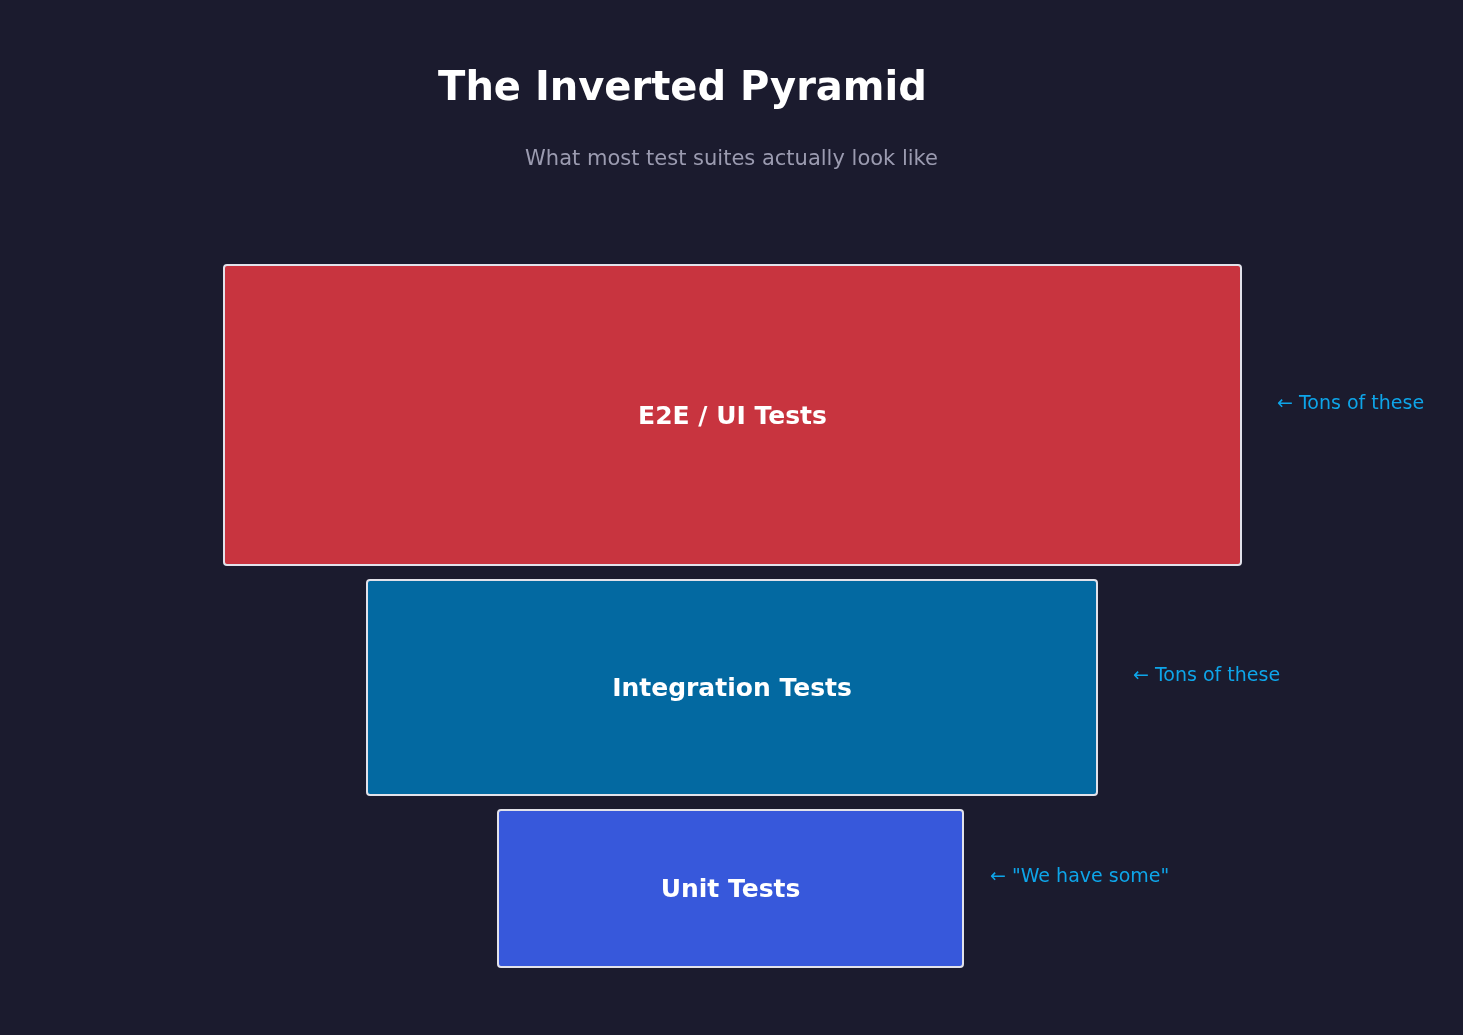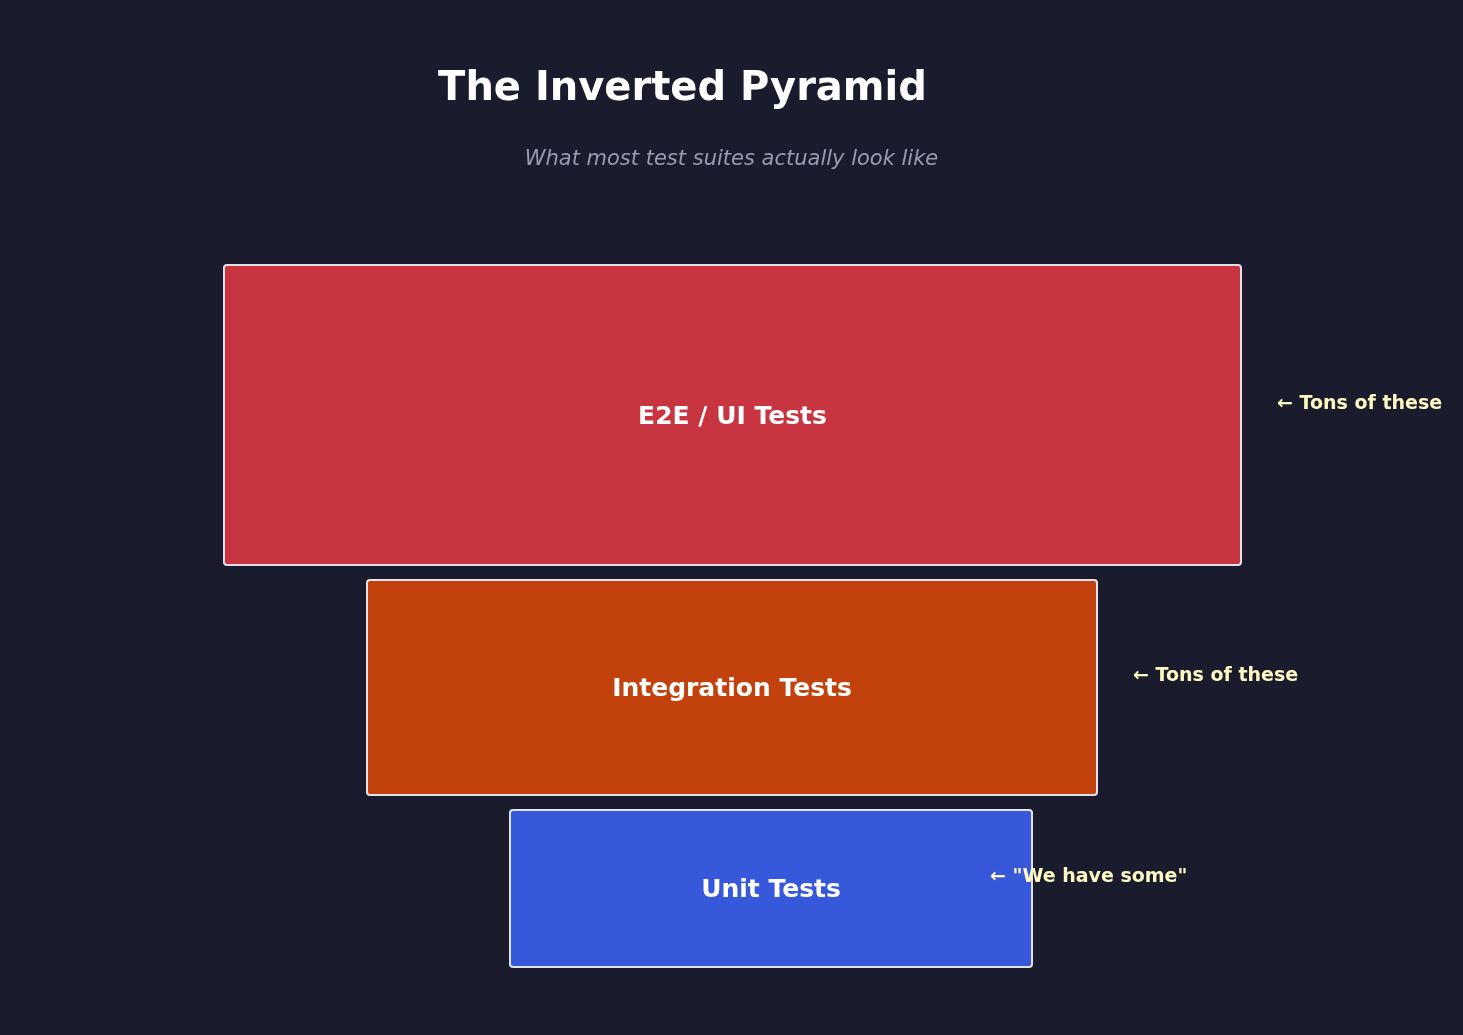--- a/index.html
+++ b/index.html
@@ -10,45 +10,45 @@
       font-family: "DejaVu Sans", sans-serif;
     }
     .title {
       position: absolute; left: 0; width: 1365px; top: 58px;
       text-align: center; color: #ffffff;
       font-size: 40px; font-weight: bold; line-height: 56px;
     }
     .subtitle {
       position: absolute; left: 0; width: 1463px; top: 144px;
       text-align: center; color: #9b9bb0;
-      font-size: 21px; font-style: italic; line-height: 28px;
+      font-size: 21px; line-height: 28px;
     }
     .layer {
       position: absolute; box-sizing: border-box;
       border: 2px solid #e2e2ea; border-radius: 4px;
       display: flex; align-items: center; justify-content: center;
       color: #ffffff; font-weight: bold; font-size: 25px; margin-top: 12px;
     }
     .note {
-      position: absolute; color: #fef9c3; font-size: 19px;
-      line-height: 24px; white-space: nowrap; font-weight: bold;
+      position: absolute; color: #0ea5e9; font-size: 19px;
+      line-height: 24px; white-space: nowrap;
     }
   </style>
 </head>
 <body>
 
 <div class="title">The Inverted Pyramid</div>
 <div class="subtitle">What most test suites actually look like</div>
 
 <div class="layer" style="left:223px; top:252px; width:1019px; height:302px; background:#c8343f;">
   <span>E2E / UI Tests</span>
 </div>
 <div class="note" style="left:1277px; top:390px;">← Tons of these</div>
 
-<div class="layer" style="left:366px; top:567px; width:732px; height:217px; background:#c2410c;">
+<div class="layer" style="left:366px; top:567px; width:732px; height:217px; background:#0369a1;">
   <span>Integration Tests</span>
 </div>
 <div class="note" style="left:1133px; top:662px;">← Tons of these</div>
 
-<div class="layer" style="left:509px; top:797px; width:524px; height:159px; background:#3758db;">
+<div class="layer" style="left:497px; top:797px; width:467px; height:159px; background:#3758db;">
   <span>Unit Tests</span>
 </div>
 <div class="note" style="left:990px; top:863px;">← "We have some"</div>
 
 </body></html>

